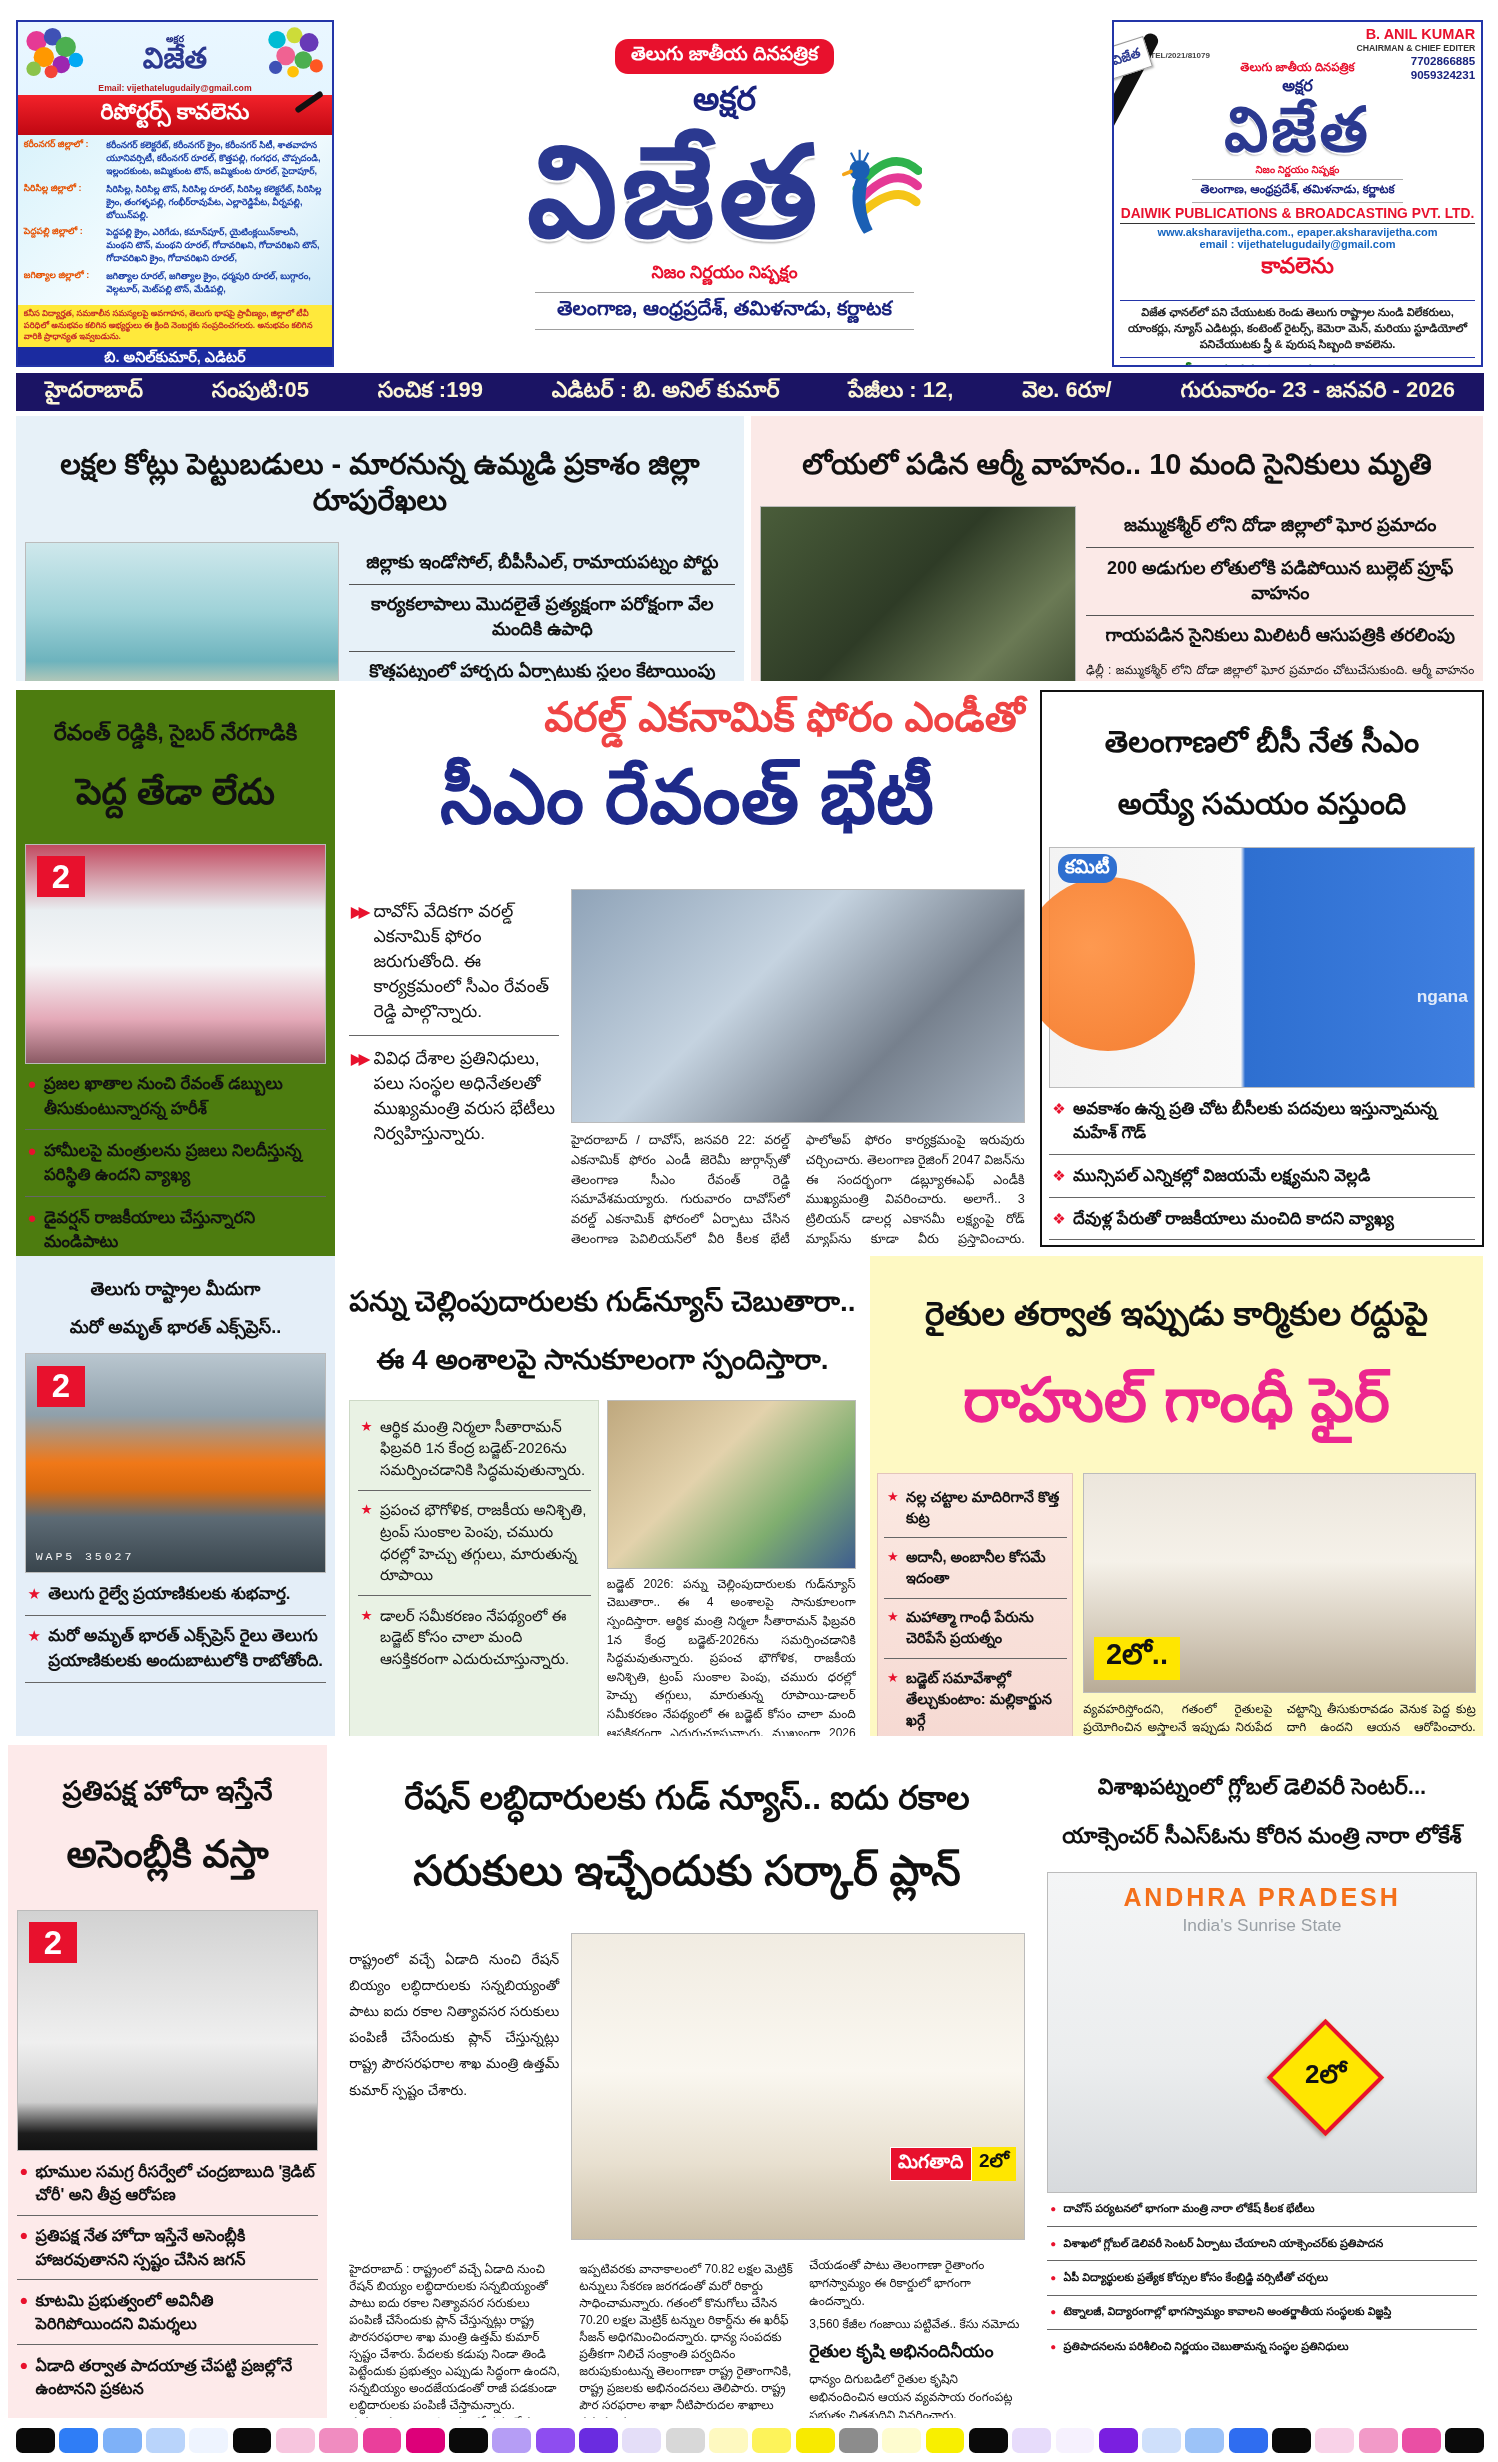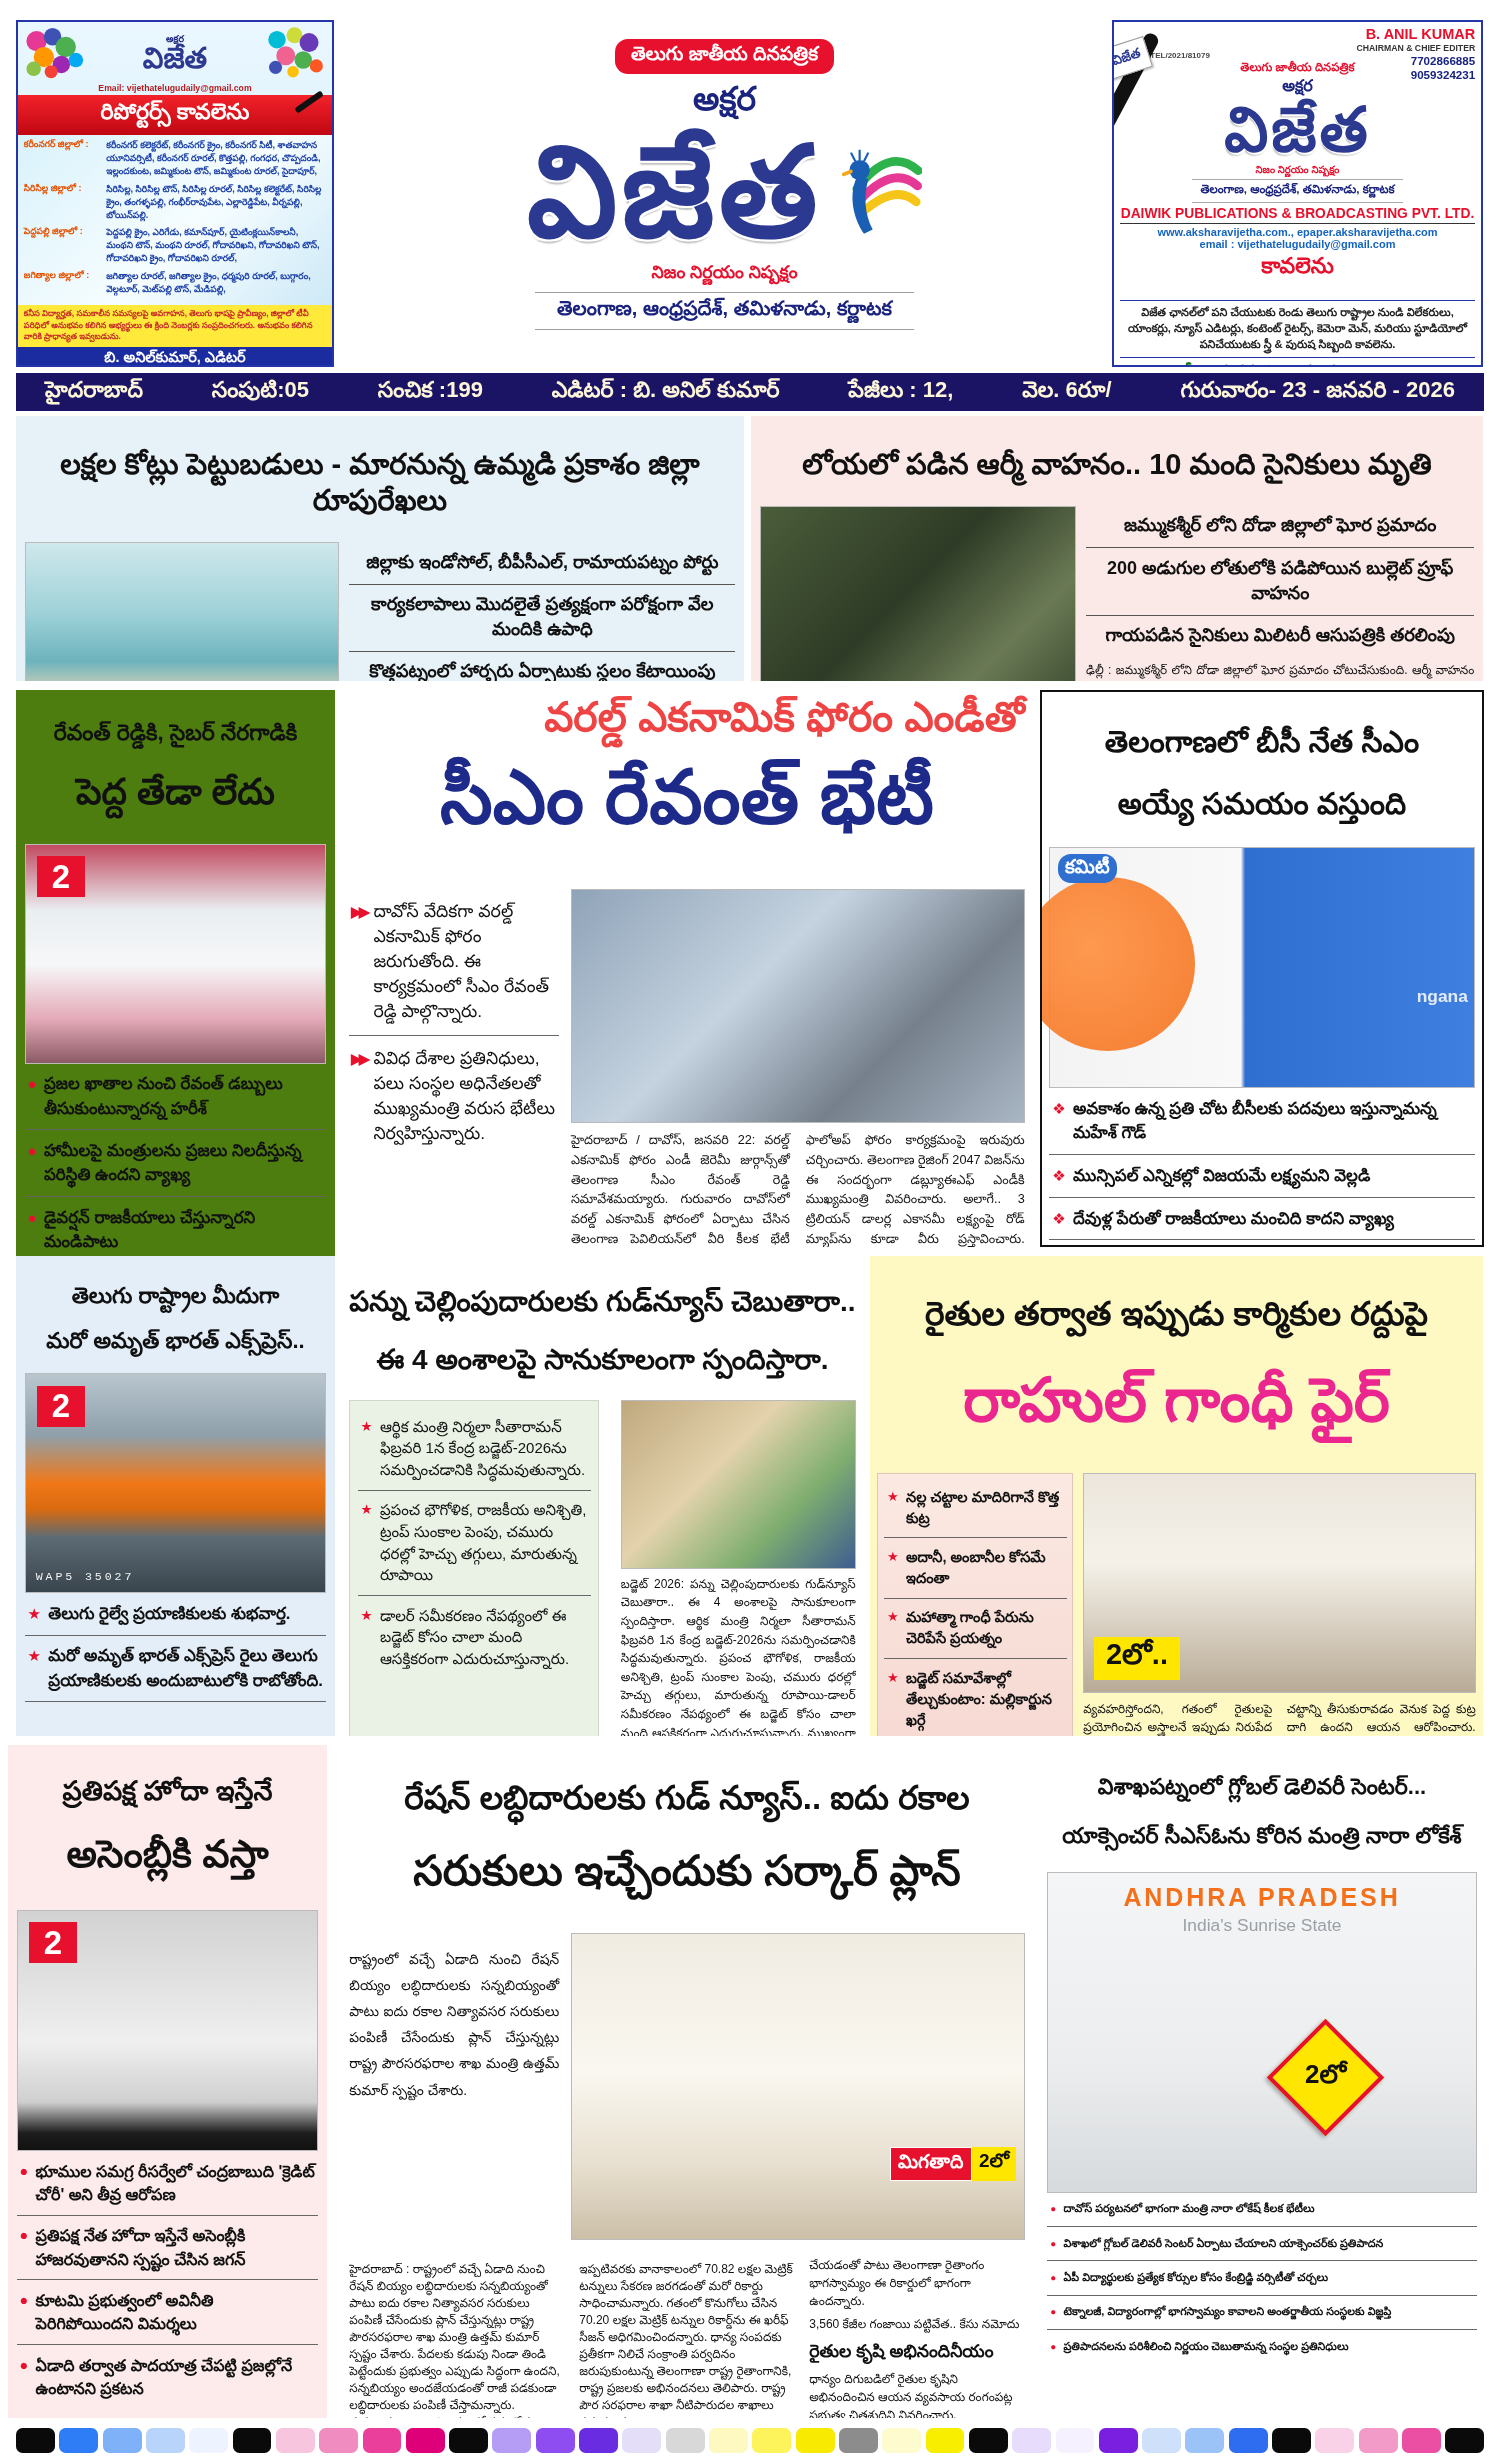--- a/index.html
+++ b/index.html
@@ -117,29 +117,29 @@
   .hl-bc{font-size:30px;}
   #story-bc .photo{height:239px;margin-top:5.8px;}
   #story-bc .b{font-size:16.7px;}
   .bc-overlay{position:absolute;left:7.3px;top:5.8px;background:#2e6fd0;color:#fff;font-weight:bold;font-size:19px;padding:1.5px 7.3px;border-radius:13px;}
   .bc-overlay2{position:absolute;right:5.8px;bottom:80px;color:#fff;font-weight:bold;font-size:17.4px;opacity:.85;}
   .ph-bc::before{content:"";position:absolute;left:-29px;top:29px;width:174px;height:174px;border-radius:50%;
                  background:radial-gradient(circle at 40% 40%,#ff8f3e,#f4701b);opacity:.9;}
 
   
   #story-train{left:16px;top:1256px;width:319px;height:480px;background:#e4eef8;padding:7.3px 8.7px;}
-  .hl-train{font-size:22px;}
+  .hl-train{font-size:18px;}
   #story-train .photo{height:218px;margin-top:7.3px;}
   #story-train .b{font-size:16.7px;}
   .train-mark{position:absolute;left:10px;bottom:8.7px;color:#f3f3f3;font-family:"Liberation Mono","DejaVu Sans Mono",monospace;
               font-size:11.6px;letter-spacing:2.9px;}
 
   #story-budget{left:342px;top:1256px;width:521px;height:480px;background:#fff;padding:4.4px 7.3px;}
   .hl-budget{font-size:28px;}
-  .budget-flex{display:flex;gap:22px;margin-top:7.3px;}
+  .budget-flex{display:flex;gap:8px;margin-top:7.3px;}
   .budget-box{flex:0 0 46%;background:#e9f2e4;border:0.7px solid #cdd9c6;padding:5.8px 7.3px;}
   .budget-box .b{font-size:15px;font-weight:normal;}
   .budget-right{flex:1;}
   .budget-right .photo{height:167px;}
   .budget-right .body-txt{font-size:12px;margin-top:5.8px;}
 
   #story-rahul{left:870px;top:1256px;width:613px;height:480px;background:#fef9c3;padding:4.4px 7.3px;}
   .rahul-kicker{font-size:33px;}
   .rahul-headline{color:#ec268f;font-weight:bold;font-size:61px;text-align:center;line-height:1.05;margin-top:2.9px;}
   .rahul-flex{display:flex;gap:10px;margin-top:8.7px;}

